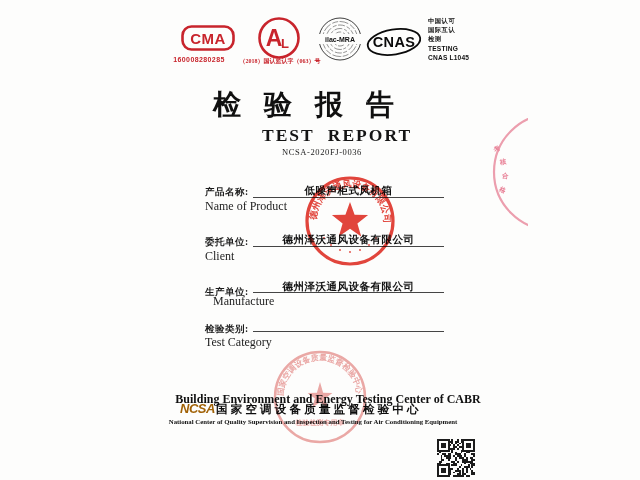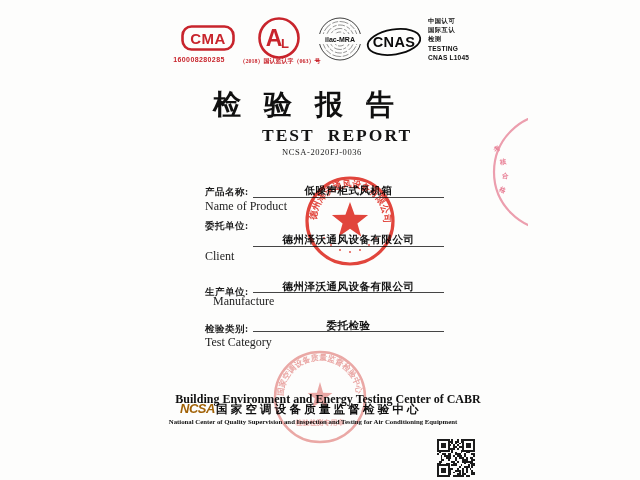--- a/index.html
+++ b/index.html
@@ -91,30 +91,29 @@
   <div class="abs" id="title-cn">检验报告</div>
   <div class="abs" id="title-en">TEST REPORT</div>
   <div class="abs" id="report-no">NCSA-2020FJ-0036</div>
 
   <div class="abs f-val" style="top:184px;">低噪声柜式风机箱</div>
   <div class="abs f-cn" style="top:186px;">产品名称:</div>
   <div class="abs f-line" style="top:197px;"></div>
   <div class="abs f-en" style="top:199px;">Name of Product</div>
 
   <div class="abs f-val" style="top:233px;">德州泽沃通风设备有限公司</div>
-  <div class="abs f-cn" style="top:220px;text-align:center;">委托单位:</div>
+  <div class="abs f-cn" style="top:236px;text-align:center;">委托单位:</div>
   <div class="abs f-line" style="top:246px;"></div>
   <div class="abs f-en" style="top:249px;">Client</div>
 
   <div class="abs f-val" style="top:280px;">德州泽沃通风设备有限公司</div>
   <div class="abs f-cn" style="top:286px;">生产单位:</div>
   <div class="abs f-line" style="top:292px;"></div>
   <div class="abs f-en" style="top:294px;padding-left:8px;">Manufacture</div>
 
-  <div class="abs f-val" style="top:319px;">委托检验</div>
   <div class="abs f-cn" style="top:323px;">检验类别:</div>
   <div class="abs f-line" style="top:331px;"></div>
   <div class="abs f-en" style="top:335px;">Test Category</div>
 
   <div class="abs" id="org-en">Building Environment and Energy Testing Center of CABR</div>
   <div class="abs" id="ncsa">NCSA</div>
   <div class="abs" id="center-cn">国家空调设备质量监督检验中心</div>
   <div class="abs" id="center-en">National Center of Quality Supervision and Inspection and Testing for Air Conditioning Equipment</div>
 
   <svg class="abs" id="qr" viewBox="0 0 21 21" fill="#1c1c1c" shape-rendering="crispEdges">

